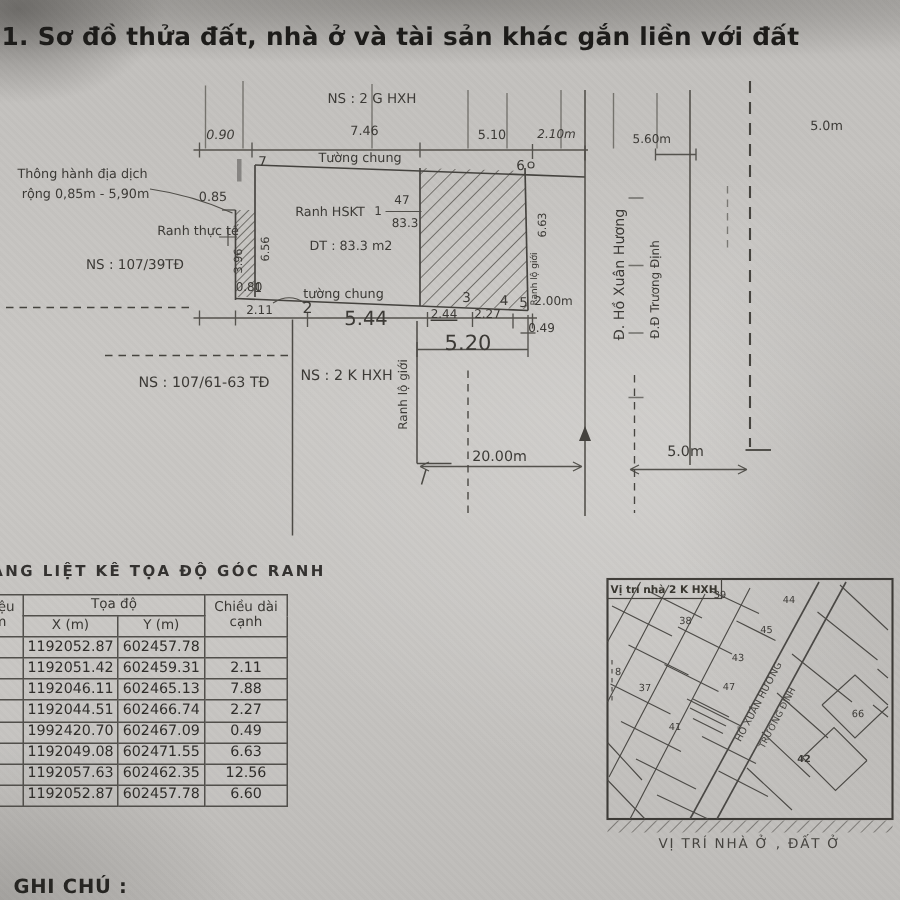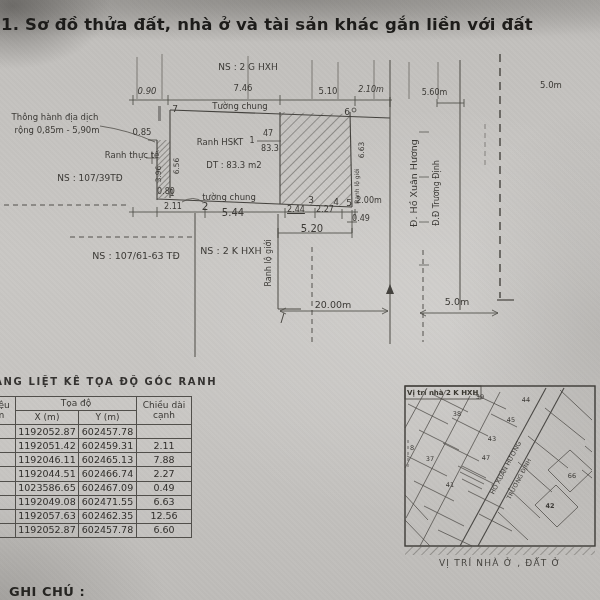--- a/index.html
+++ b/index.html
@@ -157,25 +157,25 @@
     <span class="dlabel" style="left: 357px; top: 186px; font-size: 6px; transform: translate(-50%, -50%) rotate(-90deg);">Ranh lộ giới</span>
     <span class="dlabel" style="left: 369px; top: 201px; font-size: 8px; transform: translate(-50%, -50%);">2.00m</span>
     <span class="dlabel" style="left: 172px; top: 193px; font-size: 8.5px; transform: translate(-50%, -50%);">1</span>
     <span class="dlabel" style="left: 205px; top: 206px; font-size: 10.5px; transform: translate(-50%, -50%);">2</span>
     <span class="dlabel" style="left: 311px; top: 200px; font-size: 9px; transform: translate(-50%, -50%);">3</span>
     <span class="dlabel" style="left: 336px; top: 202px; font-size: 9px; transform: translate(-50%, -50%);">4</span>
     <span class="dlabel" style="left: 349px; top: 203px; font-size: 9px; transform: translate(-50%, -50%);">5</span>
     <span class="dlabel" style="left: 229px; top: 197px; font-size: 8.5px; transform: translate(-50%, -50%);">tường chung</span>
     <span class="dlabel" style="left: 143px; top: 192px; font-size: 8px; transform: translate(-50%, -50%); padding-left: 46px;">0.80</span>
     <span class="dlabel" style="left: 173px; top: 207px; font-size: 8px; transform: translate(-50%, -50%);">2.11</span>
-    <span class="dlabel" style="left: 233px; top: 213px; font-size: 10px; transform: translate(-50%, -50%);">5.44</span>
+    <span class="dlabel" style="left: 244px; top: 213px; font-size: 13px; transform: translate(-50%, -50%);">5.44</span>
     <span class="dlabel" style="left: 296px; top: 210px; font-size: 8px; transform: translate(-50%, -50%); text-decoration: underline;">2.44</span>
     <span class="dlabel" style="left: 325px; top: 210px; font-size: 8px; transform: translate(-50%, -50%);">2.27</span>
     <span class="dlabel" style="left: 361px; top: 219px; font-size: 8px; transform: translate(-50%, -50%);">0.49</span>
-    <span class="dlabel" style="left: 312px; top: 229px; font-size: 10px; transform: translate(-50%, -50%);">5.20</span>
+    <span class="dlabel" style="left: 312px; top: 229px; font-size: 14px; transform: translate(-50%, -50%);">5.20</span>
     <span class="dlabel" style="left: 231px; top: 251px; font-size: 9.5px; transform: translate(-50%, -50%);">NS : 2 K HXH</span>
     <span class="dlabel" style="left: 136px; top: 256px; font-size: 9.5px; transform: translate(-50%, -50%); text-align: center;">NS : 107/61-63 TĐ</span>
     <span class="dlabel" style="left: 269px; top: 263px; font-size: 8px; transform: translate(-50%, -50%) rotate(-90deg);">Ranh lộ giới</span>
     <span class="dlabel" style="left: 333px; top: 305px; font-size: 9.5px; transform: translate(-50%, -50%);">20.00m</span>
     <span class="dlabel" style="left: 457px; top: 302px; font-size: 9.5px; transform: translate(-50%, -50%);">5.0m</span>
     <span class="dlabel" style="left: 414px; top: 183px; font-size: 9.5px; transform: translate(-50%, -50%) rotate(-90deg);">Đ. Hồ Xuân Hương</span>
     <span class="dlabel" style="left: 437px; top: 193px; font-size: 8px; transform: translate(-50%, -50%) rotate(-90deg);">Đ.Đ Trương Định</span>
   </div>
 
 <div class="coord-wrap">
@@ -212,21 +212,21 @@
           <td>7.88</td>
         </tr>
         <tr>
           <td></td>
           <td>1192044.51</td>
           <td>602466.74</td>
           <td>2.27</td>
         </tr>
         <tr>
           <td></td>
-          <td>1023586.65</td>
+          <td>1992420.70</td>
           <td>602467.09</td>
           <td>0.49</td>
         </tr>
         <tr>
           <td></td>
           <td>1192049.08</td>
           <td>602471.55</td>
           <td>6.63</td>
         </tr>
         <tr>
@@ -276,20 +276,20 @@
 <div id="map-overlay">
     <span class="map-num" style="left: 480px; top: 397px; transform: translate(-50%, -50%);">39</span>
     <span class="map-num" style="left: 457px; top: 414px; transform: translate(-50%, -50%);">38</span>
     <span class="map-num" style="left: 526px; top: 400px; transform: translate(-50%, -50%);">44</span>
     <span class="map-num" style="left: 511px; top: 420px; transform: translate(-50%, -50%);">45</span>
     <span class="map-num" style="left: 492px; top: 439px; transform: translate(-50%, -50%);">43</span>
     <span class="map-num" style="left: 486px; top: 458px; transform: translate(-50%, -50%);">47</span>
     <span class="map-num" style="left: 430px; top: 459px; transform: translate(-50%, -50%);">37</span>
     <span class="map-num" style="left: 450px; top: 485px; transform: translate(-50%, -50%);">41</span>
     <span class="map-num" style="left: 572px; top: 476px; transform: translate(-50%, -50%);">66</span>
-    <span class="map-num" style="left: 550px; top: 506px; transform: translate(-50%, -50%); font-weight: bold;">42</span>
+    <span class="map-num" style="left: 536px; top: 506px; transform: translate(-50%, -50%); font-weight: bold;">42</span>
     <span class="map-num" style="left: 412px; top: 448px; transform: translate(-50%, -50%);">8</span>
     <span class="map-street" style="left: 506px; top: 468px; font-size: 6.5px; transform: translate(-50%, -50%) rotate(-62deg);">HỒ XUÂN HƯƠNG</span>
     <span class="map-street" style="left: 519px; top: 479px; font-size: 6px; transform: translate(-50%, -50%) rotate(-62deg);">TRƯƠNG ĐỊNH</span>
   </div>
 <div class="map-caption">VỊ TRÍ NHÀ Ở , ĐẤT Ở</div>
 
 <div class="ghichu">GHI CHÚ :</div>
 
 </body></html>

